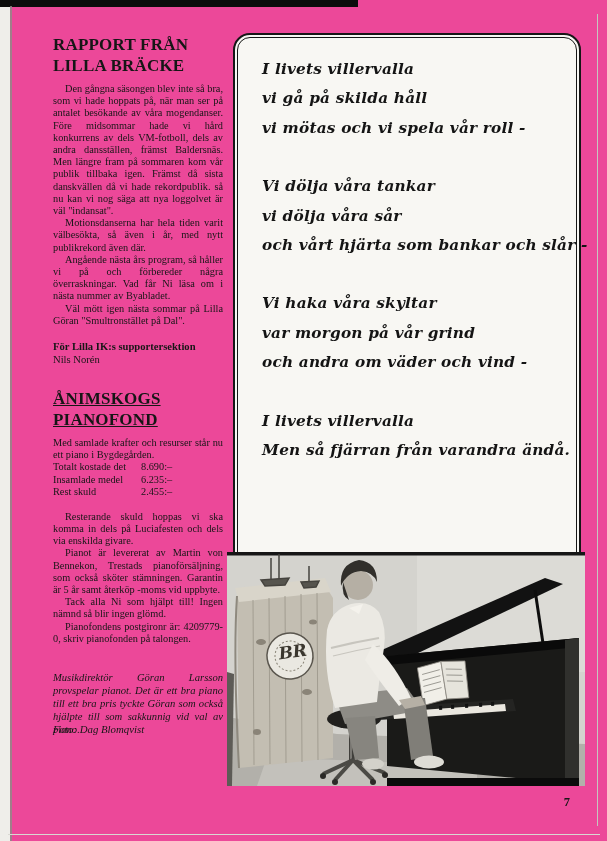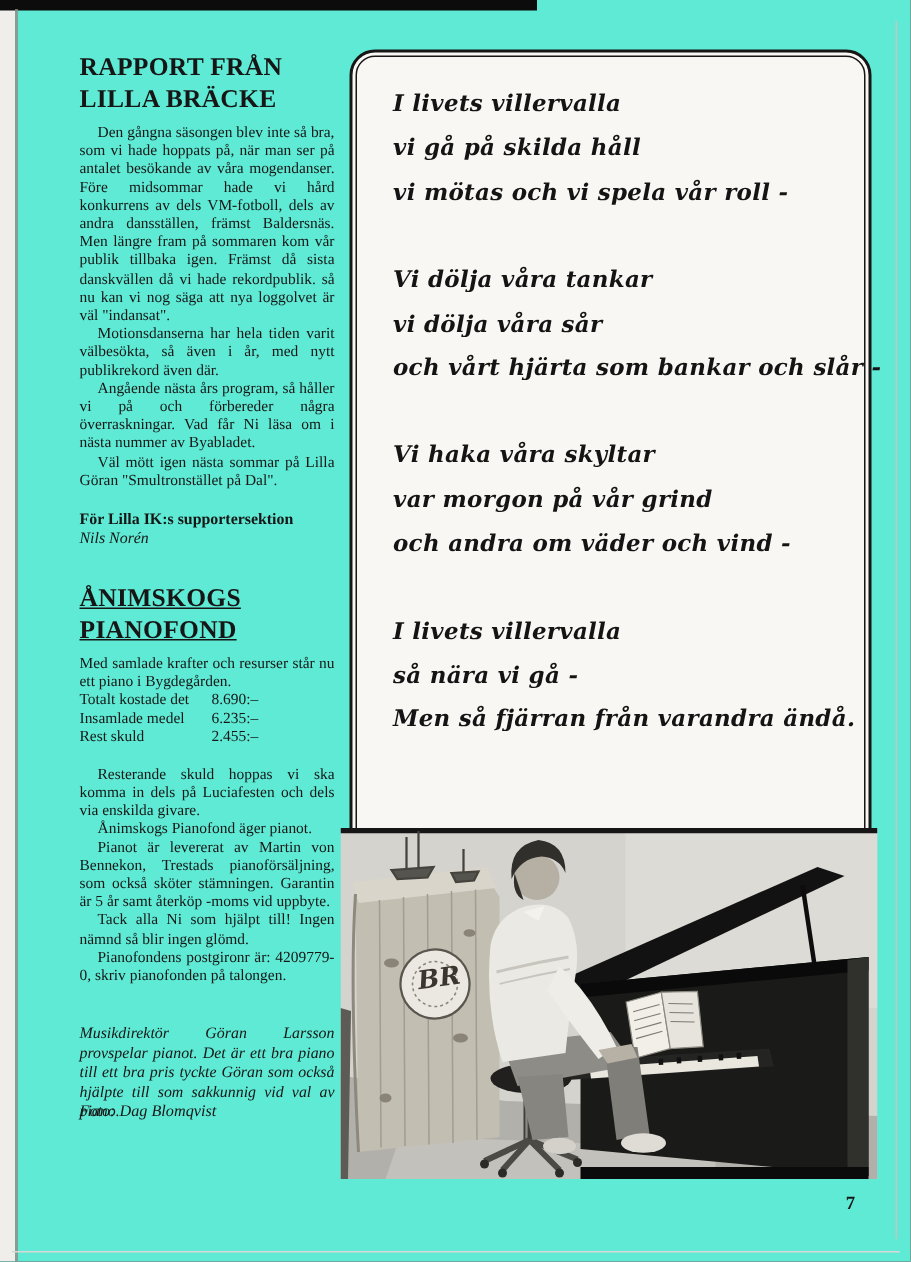--- a/index.html
+++ b/index.html
@@ -1,18 +1,18 @@
 <!DOCTYPE html>
 <html><head>
 <meta charset="utf-8">
 <style>
   html,body{margin:0;padding:0;background:#777;}
   .page{
     position:relative;width:607px;height:841px;margin:0 auto;
-    background:#5eead4;overflow:hidden;
+    background:#ec4899;overflow:hidden;
     font-family:"Liberation Serif",serif;color:#161616;
   }
   
   .artifact-topbar{position:absolute;left:0;top:0;width:358px;height:7px;background:#0c0c0c;}
   .artifact-leftline{position:absolute;left:10px;top:6px;width:2px;height:835px;background:#8d8c86;opacity:.8;}
   .artifact-leftglow{position:absolute;left:0;top:6px;width:10px;height:835px;background:#efeeea;}
   .artifact-rightline{position:absolute;left:597px;top:14px;width:1px;height:812px;background:#c6c5bf;}
   .artifact-bottomline{position:absolute;left:8px;top:834px;width:592px;height:1px;background:#d9d8d2;}
 
   
@@ -22,21 +22,21 @@
   .body-text{font-size:10.3px;line-height:12.2px;text-align:justify;}
   .para{margin:0;text-indent:12px;}
   .para-flush{margin:0;text-indent:0;}
   .gap-sm{margin-top:7px;}
   .gap-md{margin-top:12px;}
   .fin-row{display:flex;font-size:10.3px;line-height:12.4px;}
   .fin-label{flex:0 0 88px;}
   .fin-value{flex:1;}
   .fin-underline{}
   .signoff-bold{font-weight:bold;font-size:10.6px;line-height:13px;margin-top:13px;}
-  .signoff-italic{font-style:italic;font-size:10.6px;line-height:13px;}
+  .signoff-italic{font-size:10.6px;line-height:13px;}
   .caption{font-style:italic;font-size:10.6px;line-height:13px;text-align:justify;margin-top:26px;}
   .photo-credit{font-style:italic;font-size:10.8px;text-align:left;margin-top:-13px;padding-right:4px;}
 
   
   .poem-box{
     position:absolute;left:233px;top:33px;width:348px;height:560px;
     border:2.5px solid #161616;border-radius:17px;box-sizing:border-box;background:#f8f7f3;
   }
   .poem-inner{
     position:absolute;left:2px;top:2px;right:2px;bottom:2px;
@@ -95,21 +95,20 @@
       </div>
       <div class="fin-row">
         <span class="fin-label">Insamlade medel</span>
         <span class="fin-value fin-underline">6.235:–</span>
       </div>
       <div class="fin-row">
         <span class="fin-label">Rest skuld</span>
         <span class="fin-value">2.455:–</span>
       </div>
       <p class="para gap-md">Resterande skuld hoppas vi ska komma in dels på Luciafesten och dels via enskilda givare.</p>
-      <p class="para">Ånimskogs Pianofond äger pianot.</p>
       <p class="para">Pianot är levererat av Martin von Bennekon, Trestads pianoförsäljning, som också sköter stämningen. Garantin är 5 år samt återköp -moms vid uppbyte.</p>
       <p class="para">Tack alla Ni som hjälpt till! Ingen nämnd så blir ingen glömd.</p>
       <p class="para">Pianofondens postgironr är: 4209779-0, skriv pianofonden på talongen.</p>
     </div>
     <div class="caption">Musikdirektör Göran Larsson provspelar pianot. Det är ett bra piano till ett bra pris tyckte Göran som också hjälpte till som sakkunnig vid val av piano.</div>
     <div class="photo-credit">Foto: Dag Blomqvist</div>
   </div>
 
   <div class="poem-box">
     <div class="poem-inner">
@@ -123,21 +122,20 @@
         <div class="poem-line">vi dölja våra sår</div>
         <div class="poem-line">och vårt hjärta som bankar och slår -</div>
       </div>
       <div class="stanza">
         <div class="poem-line">Vi haka våra skyltar</div>
         <div class="poem-line">var morgon på vår grind</div>
         <div class="poem-line">och andra om väder och vind -</div>
       </div>
       <div class="stanza">
         <div class="poem-line">I livets villervalla</div>
-        <div class="poem-line">så nära vi gå -</div>
         <div class="poem-line">Men så fjärran från varandra ändå.</div>
       </div>
     </div>
   </div>
 
   <div class="photo-frame">
     <svg width="358" height="234" viewBox="0 0 358 234" xmlns="http://www.w3.org/2000/svg">
 
       <g>
         <rect x="0" y="0" width="358" height="234" fill="#d4d3ce"></rect>

